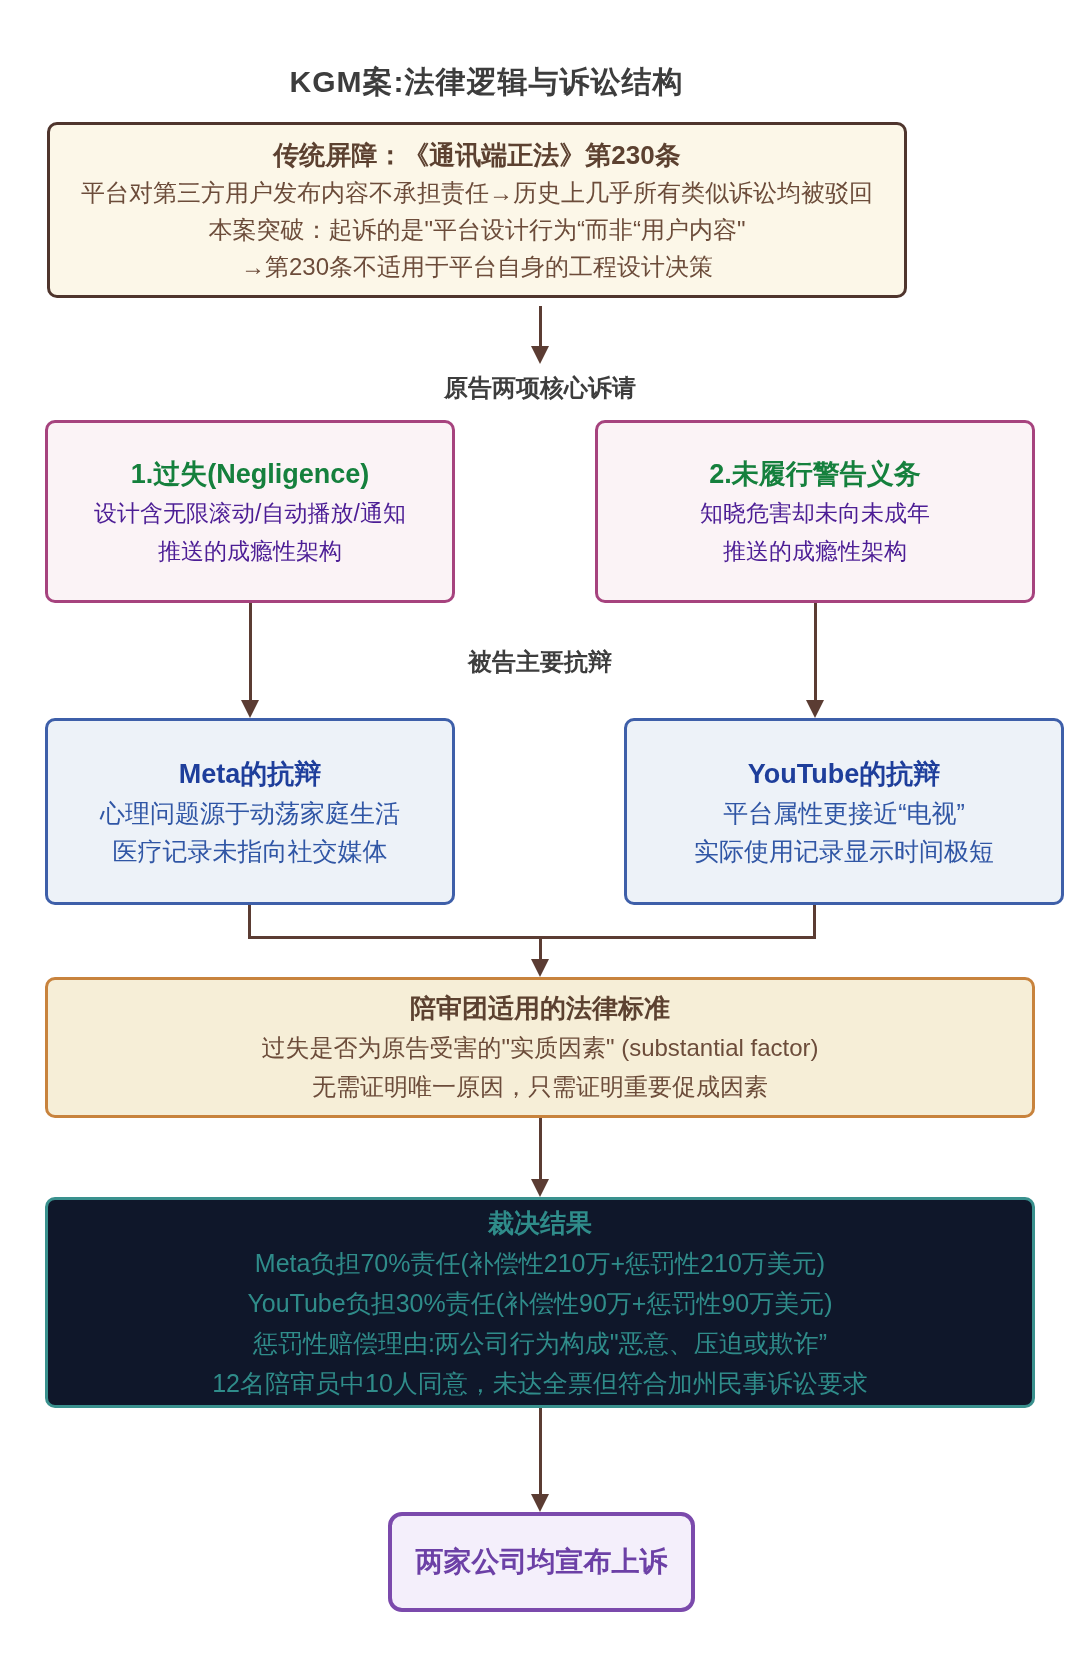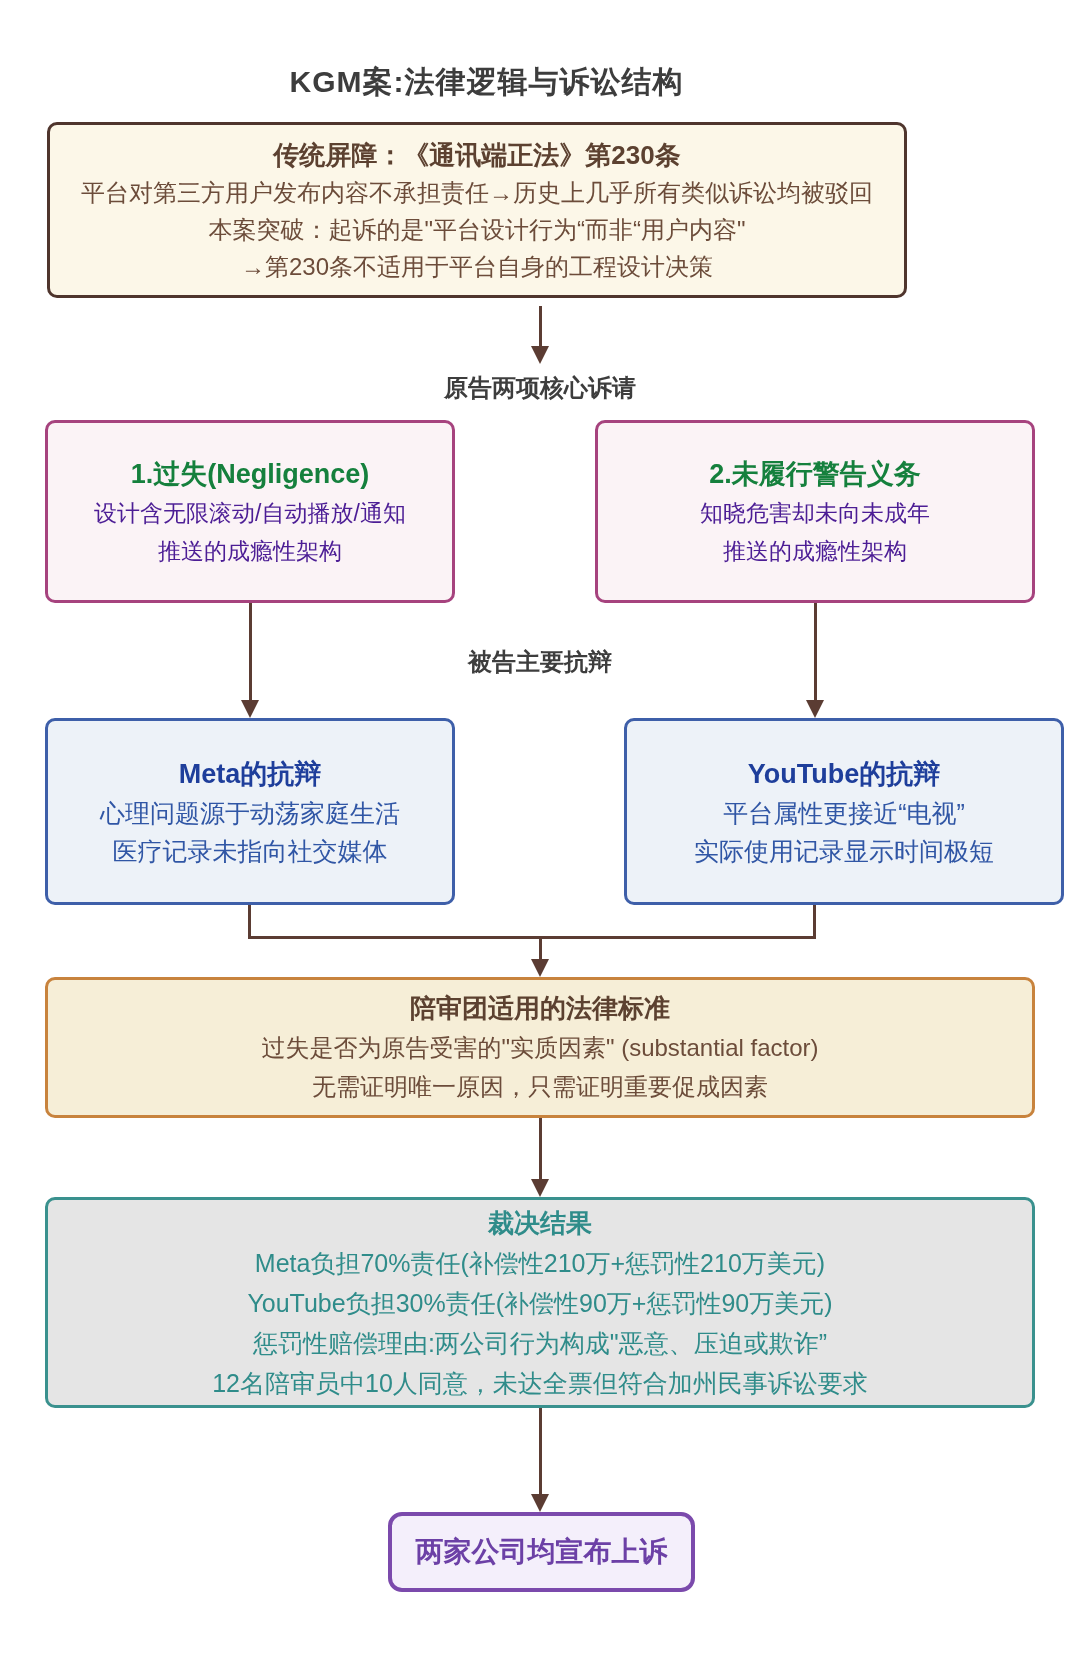--- a/index.html
+++ b/index.html
@@ -37,21 +37,21 @@
   .defense{background:#edf2f8;border:3px solid #3e5fa9;}
   .defense .box-title{font-size:27px;color:#1e3e9b;line-height:40px;}
   .defense .box-line{font-size:25px;color:#3056a5;line-height:38px;}
 
   
   .standard{background:#f6eed7;border:3px solid #c8833d;}
   .standard .box-title{font-size:26px;color:#5c4130;line-height:39px;}
   .standard .box-line{font-size:24px;color:#6c4c3a;line-height:39px;}
 
   
-  .verdict{background:#e5e5e5;border:3px solid #3a918e;}
+  .verdict{background:#0f172a;border:3px solid #3a918e;}
   .verdict .box-title{font-size:26px;color:#2f8c8a;line-height:40px;}
   .verdict .box-line{font-size:25px;color:#2f8c8a;line-height:40px;}
 
   
   .appeal{background:#f4effb;border:4px solid #7b4aac;border-radius:14px;}
   .appeal .box-title{font-size:28px;color:#6c40a6;}
 
   
   .varrow{position:absolute;width:18px;display:flex;flex-direction:column;align-items:center;}
   .varrow-line{width:3px;flex:1;background:#5b3c33;}
@@ -142,17 +142,17 @@
     <div class="box-line">YouTube负担30%责任(补偿性90万+惩罚性90万美元)</div>
     <div class="box-line">惩罚性赔偿理由:两公司行为构成"恶意、压迫或欺诈”</div>
     <div class="box-line">12名陪审员中10人同意，未达全票但符合加州民事诉讼要求</div>
   </section>
 
   <div class="varrow" style="left:531px;top:1408px;height:104px;">
     <div class="varrow-line"></div>
     <div class="varrow-head"></div>
   </div>
 
-  <section class="box appeal" style="left:388px;top:1512px;width:307px;height:80px;">
+  <section class="box appeal" style="left:388px;top:1512px;width:307px;height:100px;">
     <div class="box-title">两家公司均宣布上诉</div>
   </section>
 
 </div>
 
 </body></html>

